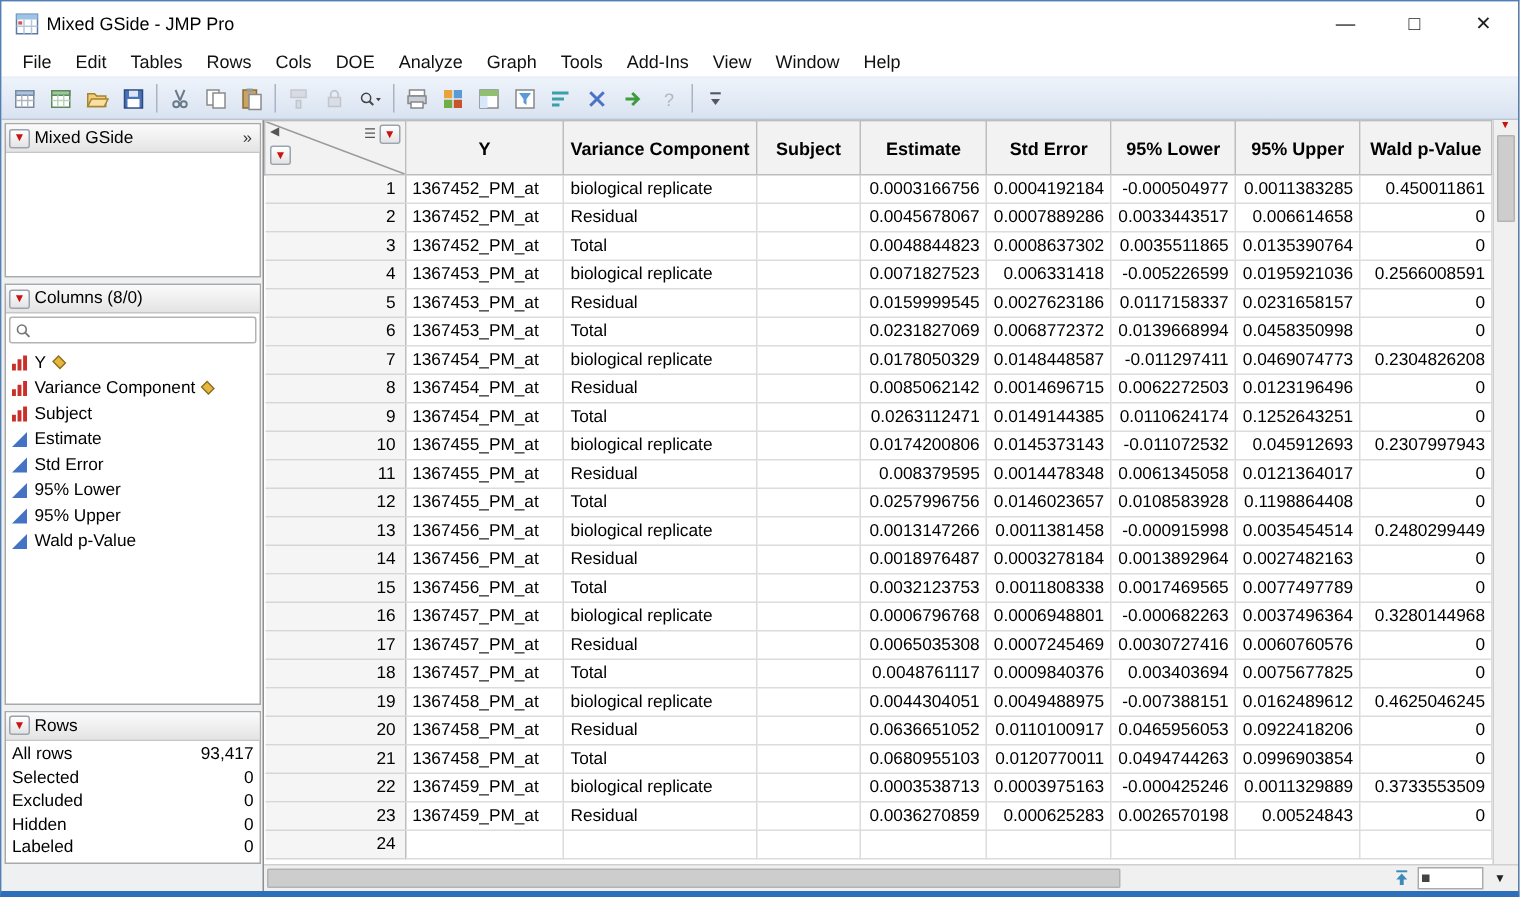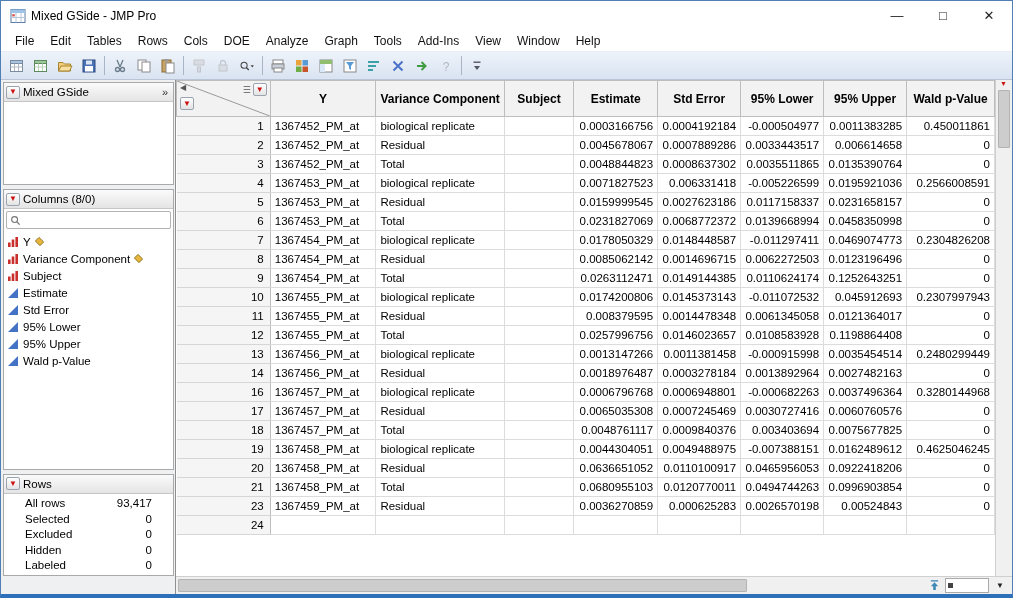--- a/index.html
+++ b/index.html
@@ -32,21 +32,21 @@
   .search-box{height:18px;margin:2px;border:1px solid #b3b3b3;background:#fff;display:flex;align-items:center;padding:0 3px;border-radius:2px;flex:0 0 18px;box-sizing:border-box;}
   .search-box svg{width:11px;height:11px;}
   .search-box input{border:0;outline:0;flex:1;font:inherit;font-size:11px;min-width:0;background:transparent;}
   .col-list{flex:1;overflow:hidden;padding-top:2px;}
   .col-item{height:17px;display:flex;align-items:center;padding-left:3px;}
   .col-icon{width:13px;height:12px;display:flex;margin-right:3px;}
   .col-icon svg{width:12px;height:12px;}
   .col-label{font-size:11.5px;color:#000;}
   .col-tag{width:12px;height:11px;display:flex;margin-left:3px;}
   .col-tag svg{width:11px;height:11px;}
-  .rows-stats{padding:2px 17px;}
+  .rows-stats{padding:2px 0;}
   .rows-stat{height:15.5px;display:flex;align-items:center;padding:0 4px;}
   .rs-label{font-size:11.5px;}
   .rs-value{margin-left:auto;font-size:11.5px;}
   .table-area{flex:1;display:flex;flex-direction:column;min-width:0;background:#fff;}
   .grid-zone{flex:1;display:flex;min-height:0;}
   .grid-wrap{flex:1;overflow:hidden;background:#fff;}
   table.grid{border-collapse:collapse;table-layout:fixed;}
   .grid th,.grid td{font-size:11.5px;padding:0 4px;overflow:hidden;white-space:nowrap;box-sizing:border-box;}
   .grid th{height:36px;background:#f2f2f2;border:1px solid #bdbdbd;font-weight:bold;text-align:center;font-size:12px;}
   .grid th.corner{position:relative;padding:0;}
@@ -583,20 +583,31 @@
                   <td class="">1367456_PM_at</td>
                   <td class="">Residual</td>
                   <td class=""></td>
                   <td class="num">0.0018976487</td>
                   <td class="num">0.0003278184</td>
                   <td class="num">0.0013892964</td>
                   <td class="num">0.0027482163</td>
                   <td class="num">0</td>
                 </tr>
                 <tr>
+                  <td class="rownum">15</td>
+                  <td class="">1367456_PM_at</td>
+                  <td class="">Total</td>
+                  <td class=""></td>
+                  <td class="num">0.0032123753</td>
+                  <td class="num">0.0011808338</td>
+                  <td class="num">0.0017469565</td>
+                  <td class="num">0.0077497789</td>
+                  <td class="num">0</td>
+                </tr>
+                <tr>
                   <td class="rownum">16</td>
                   <td class="">1367457_PM_at</td>
                   <td class="">biological replicate</td>
                   <td class=""></td>
                   <td class="num">0.0006796768</td>
                   <td class="num">0.0006948801</td>
                   <td class="num">-0.000682263</td>
                   <td class="num">0.0037496364</td>
                   <td class="num">0.3280144968</td>
                 </tr>
@@ -647,20 +658,31 @@
                 <tr>
                   <td class="rownum">21</td>
                   <td class="">1367458_PM_at</td>
                   <td class="">Total</td>
                   <td class=""></td>
                   <td class="num">0.0680955103</td>
                   <td class="num">0.0120770011</td>
                   <td class="num">0.0494744263</td>
                   <td class="num">0.0996903854</td>
                   <td class="num">0</td>
+                </tr>
+                <tr>
+                  <td class="rownum">22</td>
+                  <td class="">1367459_PM_at</td>
+                  <td class="">biological replicate</td>
+                  <td class=""></td>
+                  <td class="num">0.0003538713</td>
+                  <td class="num">0.0003975163</td>
+                  <td class="num">-0.000425246</td>
+                  <td class="num">0.0011329889</td>
+                  <td class="num">0.3733553509</td>
                 </tr>
                 <tr>
                   <td class="rownum">23</td>
                   <td class="">1367459_PM_at</td>
                   <td class="">Residual</td>
                   <td class=""></td>
                   <td class="num">0.0036270859</td>
                   <td class="num">0.000625283</td>
                   <td class="num">0.0026570198</td>
                   <td class="num">0.00524843</td>

